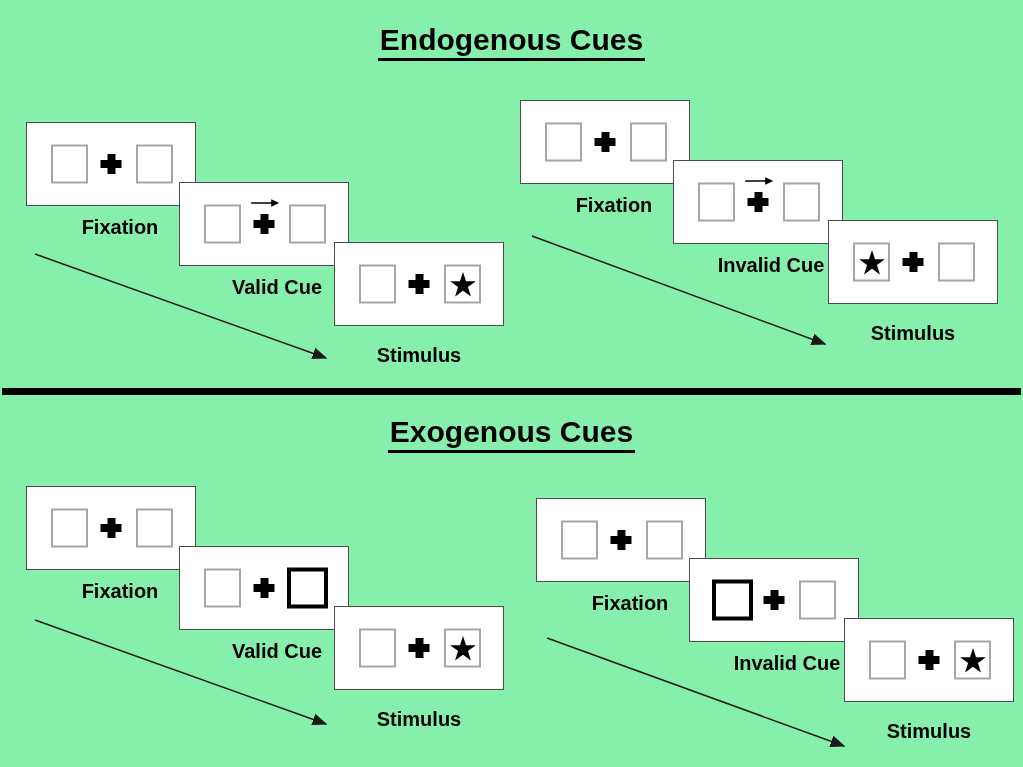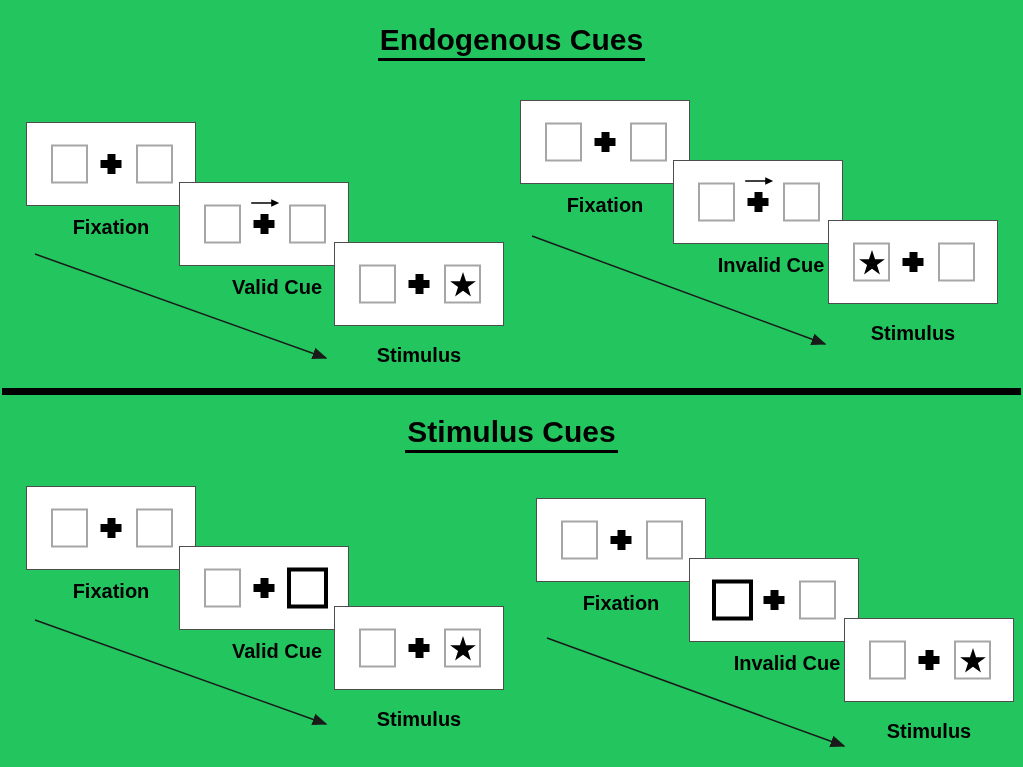--- a/index.html
+++ b/index.html
@@ -1,21 +1,21 @@
 <!DOCTYPE html>
 <html><head>
 <meta charset="utf-8">
 <style>
   html, body { margin: 0; padding: 0; background: #ffffff; }
   * { box-sizing: border-box; }
   .canvas {
     position: relative;
     width: 1023px;
     height: 767px;
-    background: #22c55e;
+    background: #86efac;
     font-family: "Liberation Sans", "DejaVu Sans", sans-serif;
     color: #000000;
     overflow: hidden;
   }
 
   
   .title {
     position: absolute;
     left: 0;
     width: 100%;
@@ -62,21 +62,21 @@
   .panel-label {
     position: absolute;
     width: 170px;
     text-align: center;
     font-size: 20px;
     font-weight: bold;
     line-height: 22px;
     z-index: 4;
     white-space: nowrap;
   }
-  .panel-label.l0 { left: 0;     top: 94px;  }
+  .panel-label.l0 { left: 9px;     top: 94px;  }
   .panel-label.l1 { left: 166px; top: 154px; }
   .panel-label.l2 { left: 308px; top: 222px; }
 
   
   .box {
     position: absolute;
     top: 50%;
     transform: translateY(-50%);
     width: 37px;
     height: 39px;
@@ -227,21 +227,21 @@
     <div class="panel-label l1">Invalid Cue</div>
     <div class="panel-label l2">Stimulus</div>
     <svg class="timeline-arrow" viewBox="0 0 330 132">
       <line x1="12" y1="10" x2="305" y2="118" stroke="#1a1a1a" stroke-width="1.5" marker-end="url(#arrowhead)"></line>
     </svg>
   </div>
 
   <div class="divider"></div>
 
   <div class="title title-bottom">
-    <span>Stimulus Cues</span>
+    <span>Exogenous Cues</span>
   </div>
 
   <div class="sequence seq-bl">
     <div class="panel p0">
   <div class="box left"></div>
 
   <div class="plus"></div>
   <div class="box right"></div>
 </div>
     <div class="panel p1">

